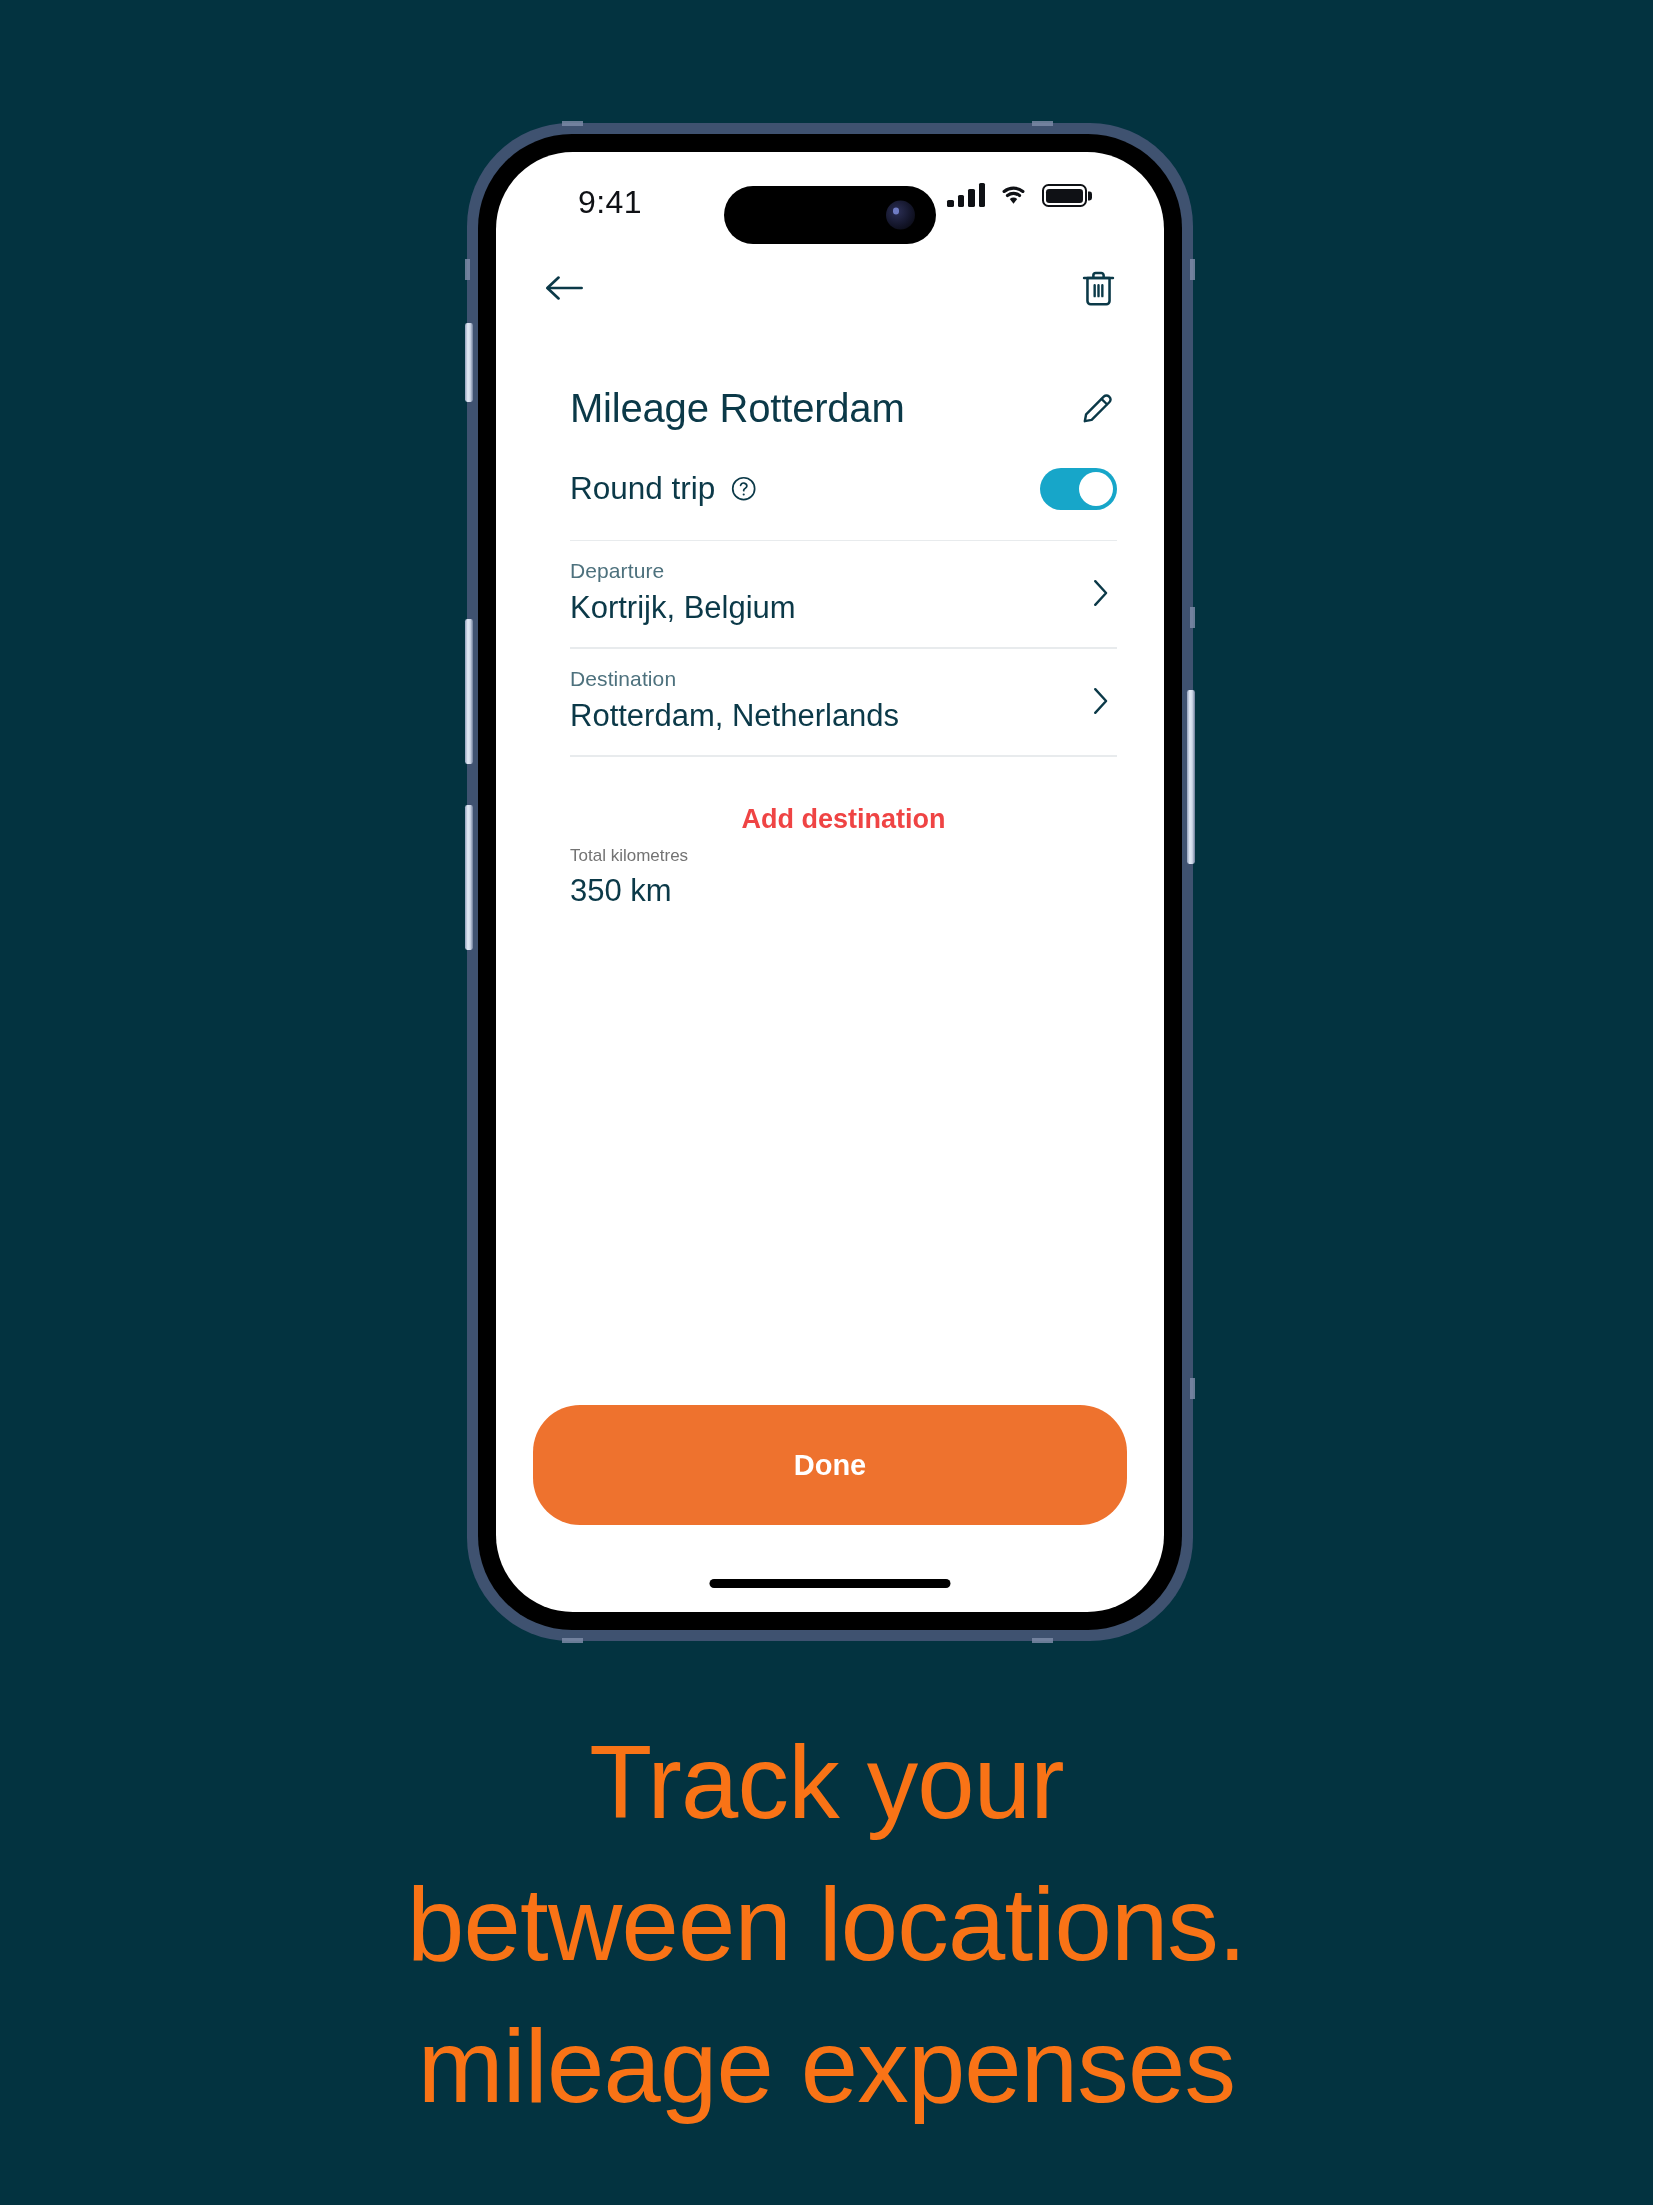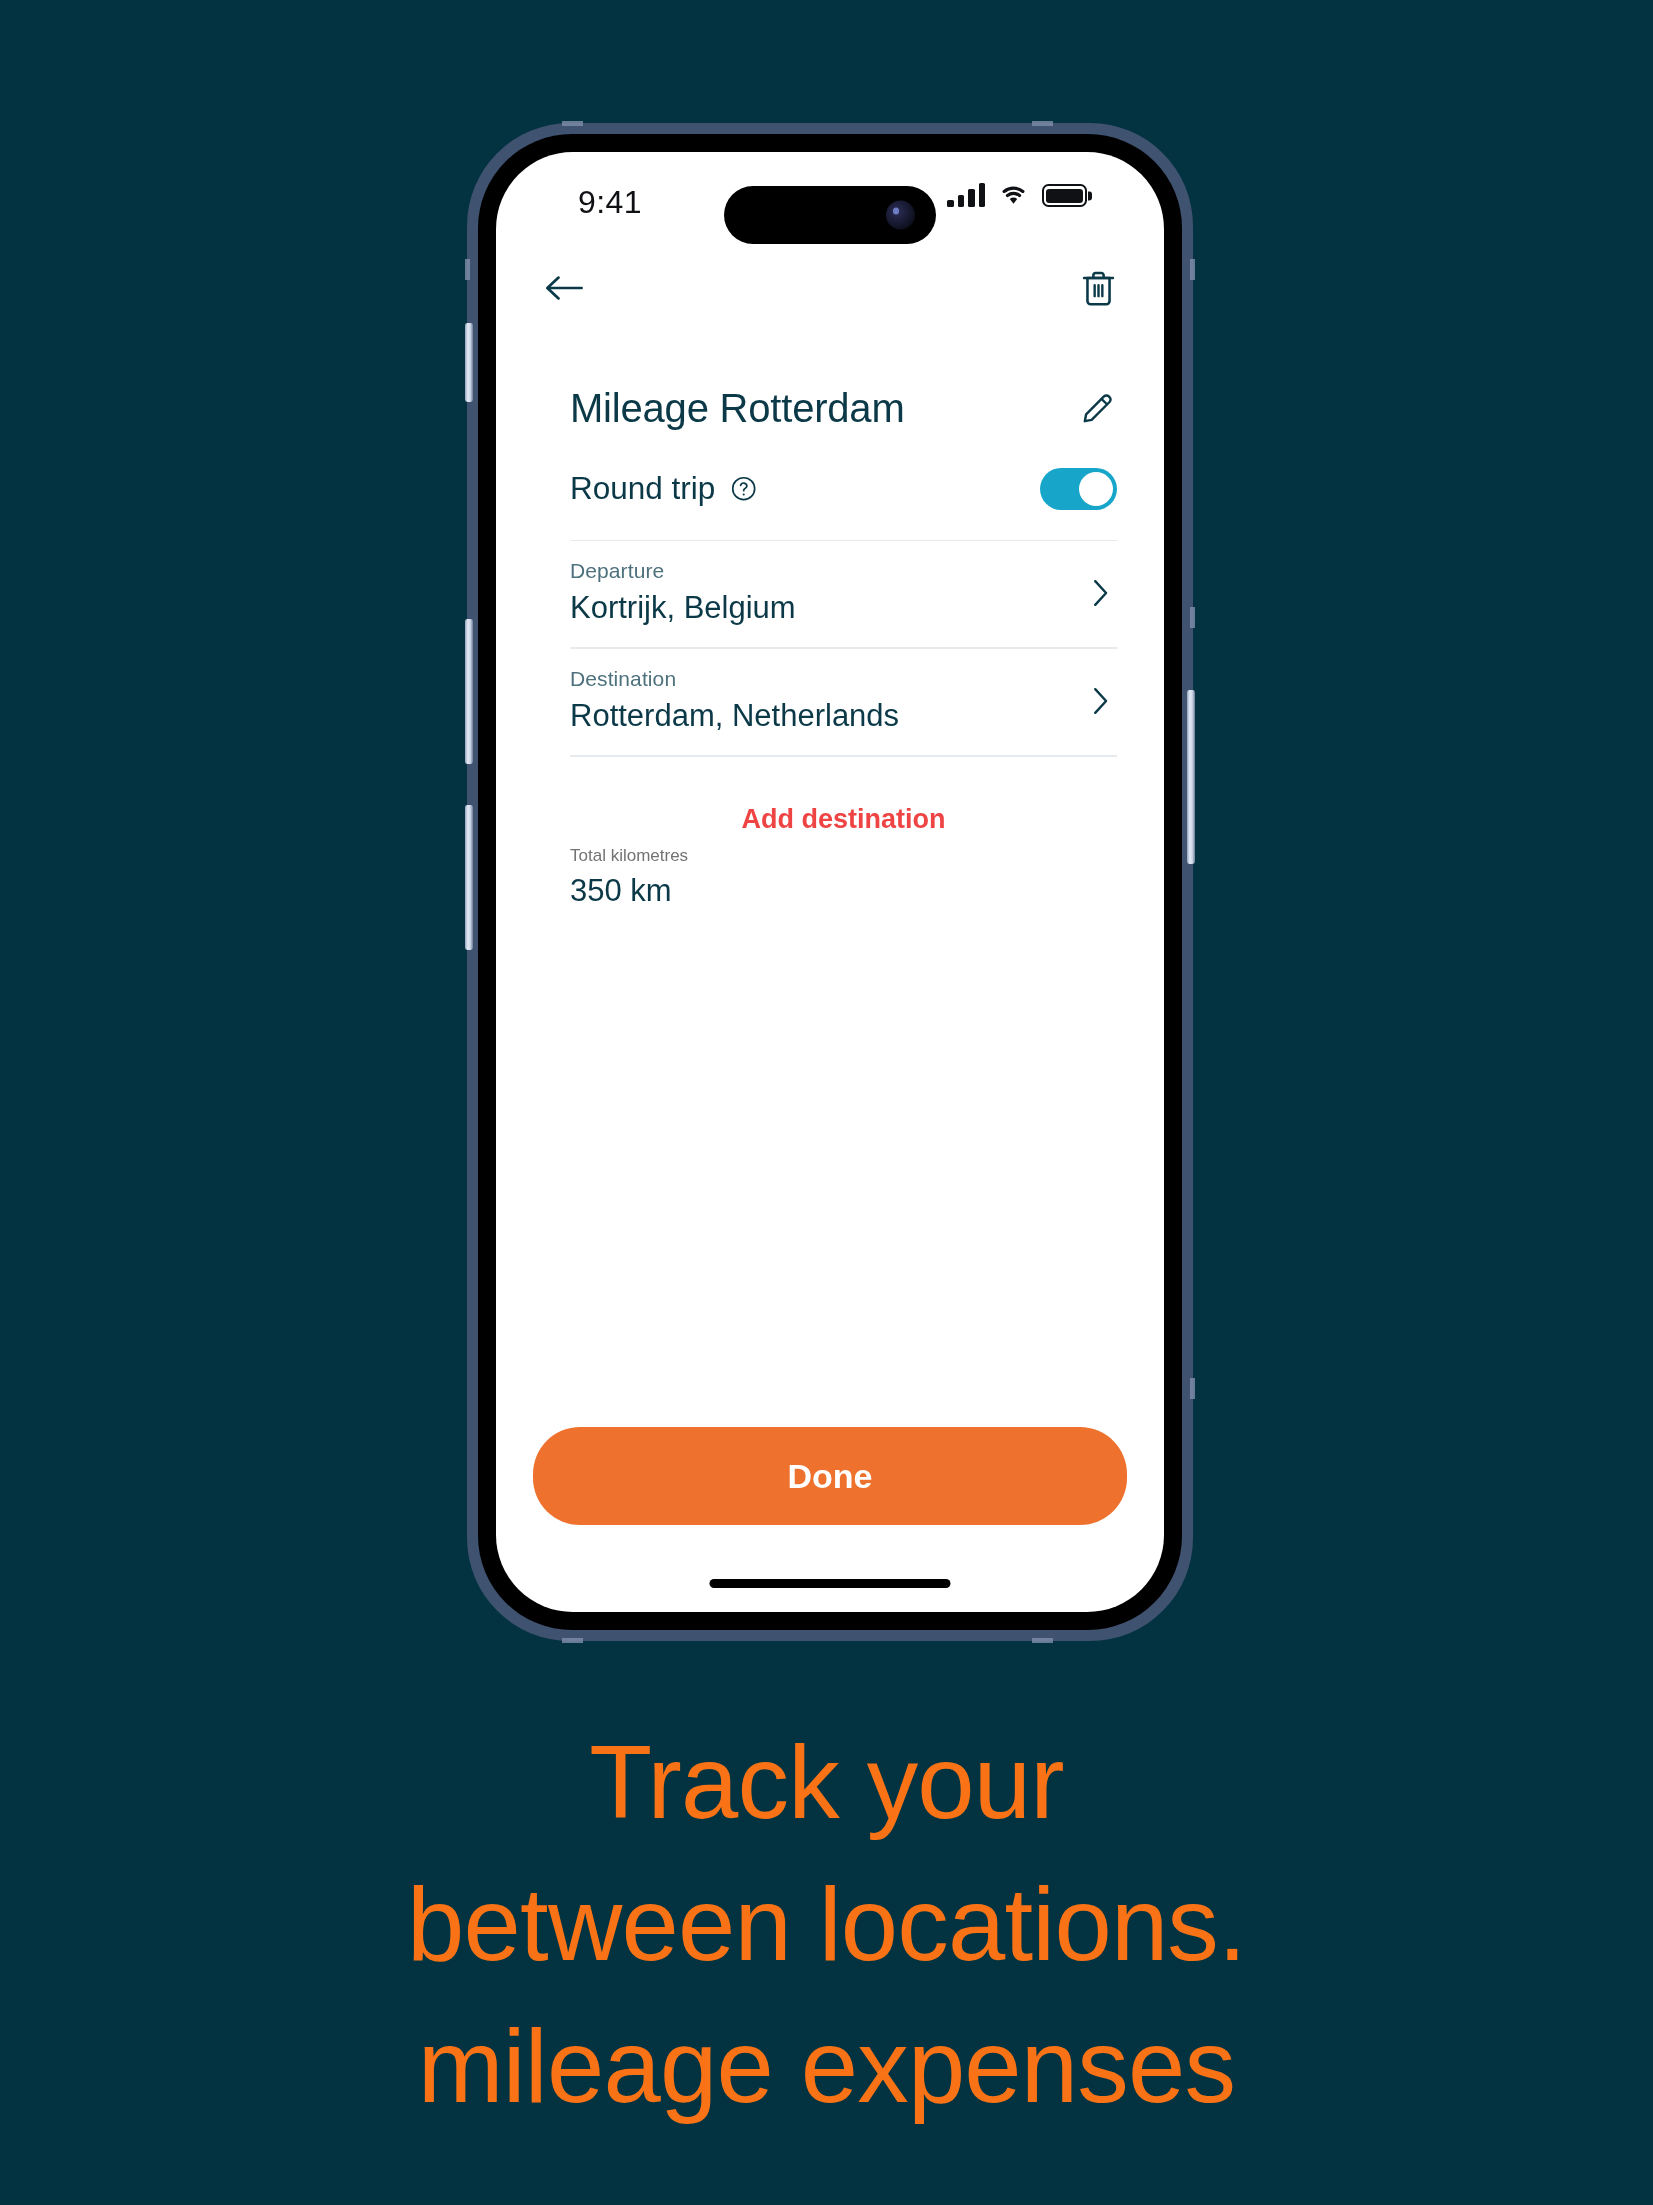--- a/index.html
+++ b/index.html
@@ -269,25 +269,25 @@
     font-size: 31px;
     color: #0b3948;
   }
 
   
   #done-button {
     position: absolute;
     left: 37px;
     right: 37px;
     bottom: 87px;
-    height: 98px;
+    height: 120px;
     border-radius: 47px;
     background: #ee722e;
     color: #ffffff;
-    font-size: 34px;
+    font-size: 29px;
     font-weight: bold;
     display: flex;
     align-items: center;
     justify-content: center;
     border: none;
     cursor: pointer;
     font-family: "Liberation Sans", sans-serif;
   }
 
   #home-indicator {

